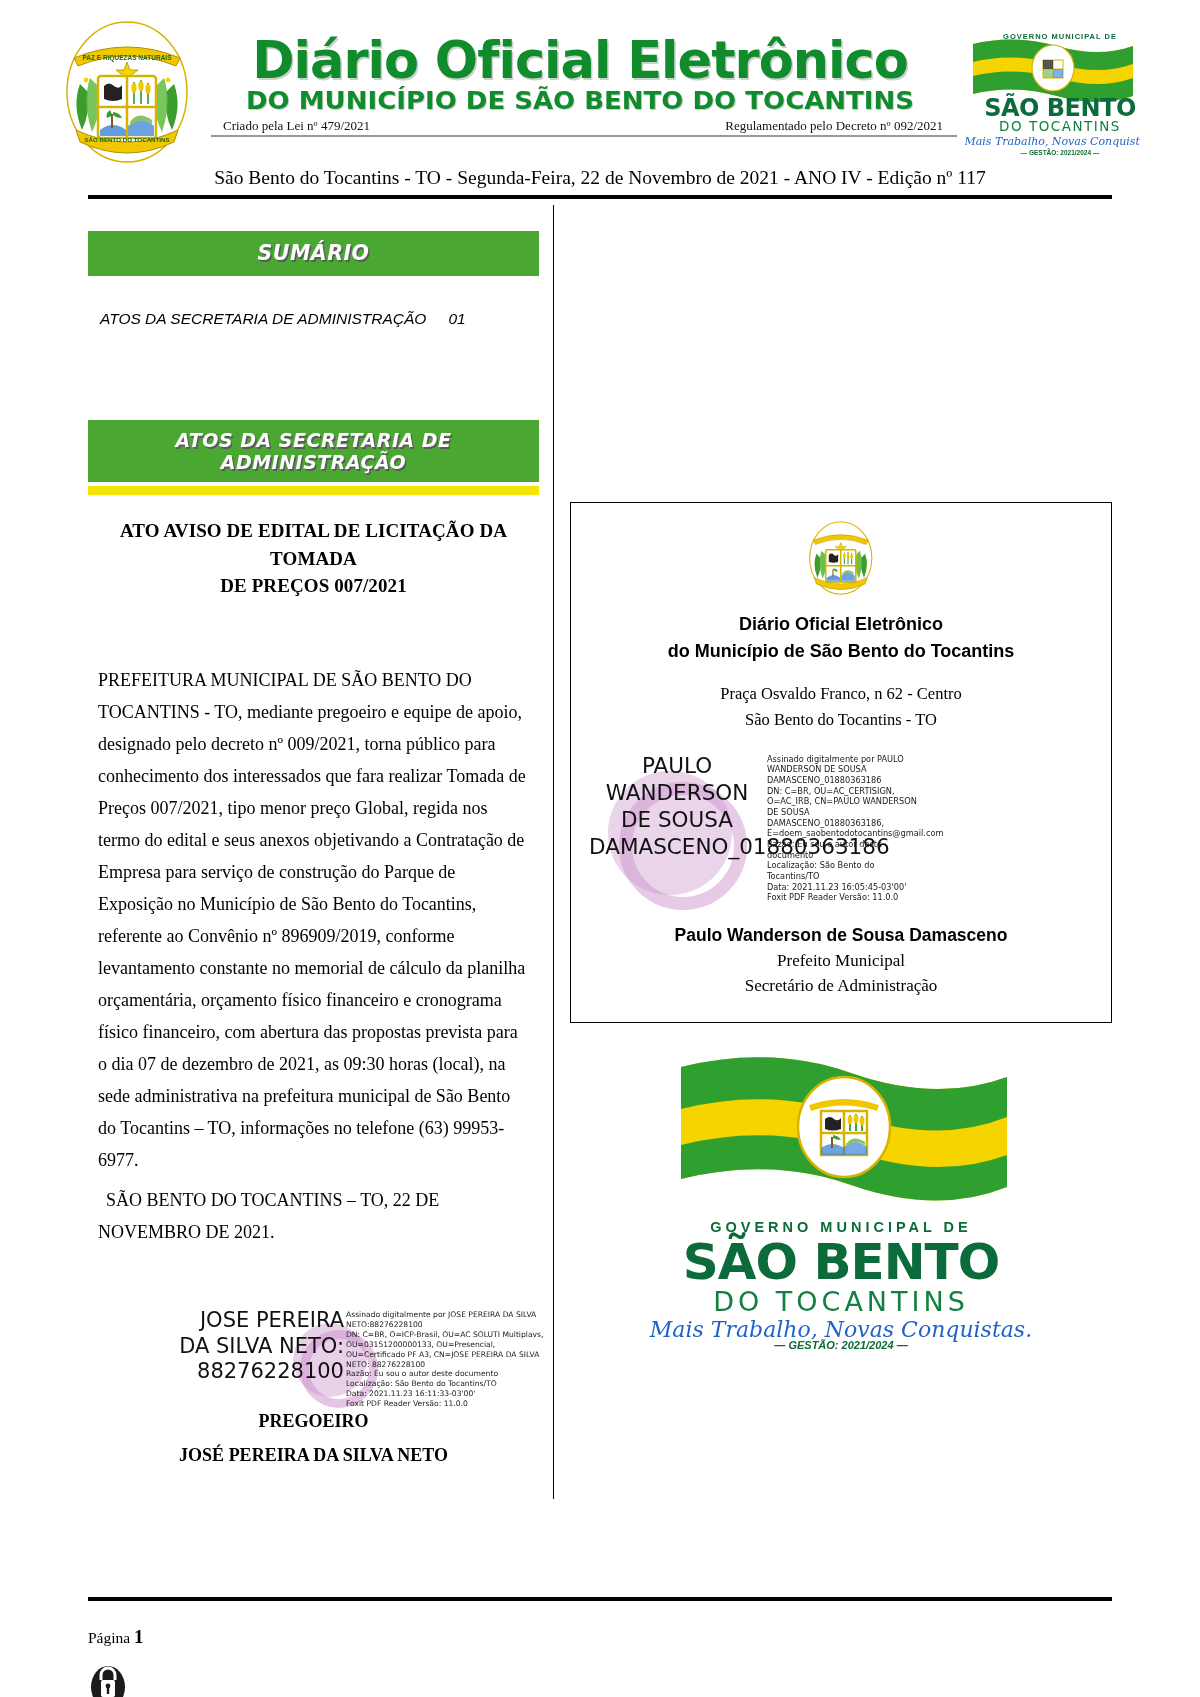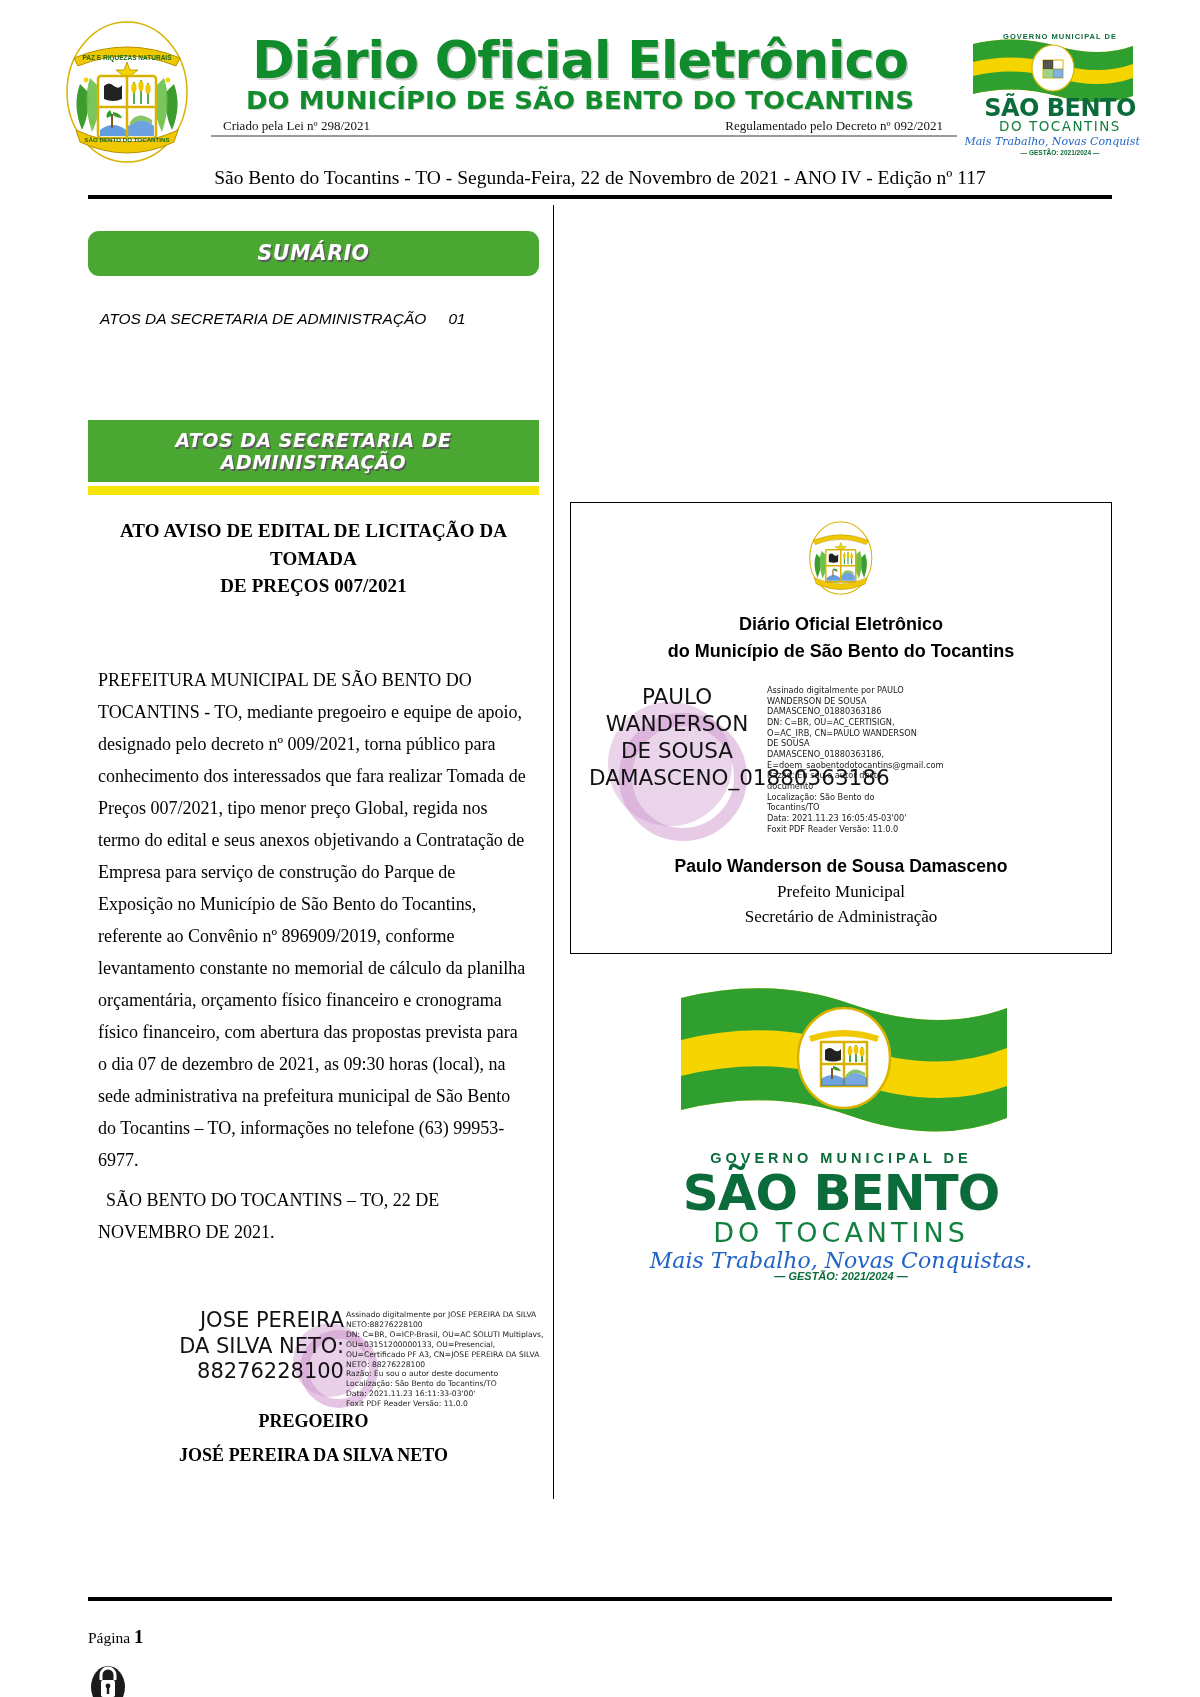--- a/index.html
+++ b/index.html
@@ -96,21 +96,21 @@
     color: #ffffff;
     font-family: "DejaVu Sans", sans-serif;
     font-weight: bold;
     font-style: italic;
     font-size: 20.5px;
     text-align: center;
     letter-spacing: 0.5px;
     padding: 10px 0 11px 0;
     text-shadow: 1.5px 1.5px 0 #5a5a5a;
   }
-  .banner-sumario { margin-top: 32px; border-radius: 11px; }
+  .banner-sumario { margin-top: 32px; }
   .banner-atos {
     font-size: 19px;
     padding: 9px 0 9px 0;
     text-align: center;
   }
   .banner-underline {
     background: #f5e505;
     height: 9px;
     margin-top: 4px;
   }
@@ -370,21 +370,21 @@
         <line x1="38" y1="89" x2="96" y2="89" stroke="#d9b200" stroke-width="2.5"></line>
         <path d="M16 112 Q67 136 118 112 L114 124 Q67 146 20 124 Z" fill="#f0c800" stroke="#b58f00" stroke-width="1"></path>
         <text x="67" y="124" font-size="6.2" font-family="Liberation Sans, sans-serif" fill="#1a6b1a" text-anchor="middle" font-weight="bold">SÃO BENTO DO TOCANTINS</text>
       </svg>
     </div>
 
     <div class="masthead-center">
       <div class="title-main">Diário Oficial Eletrônico</div>
       <div class="title-sub">DO MUNICÍPIO DE SÃO BENTO DO TOCANTINS</div>
       <div class="title-legal">
-        <span>Criado pela Lei nº 298/2021</span>
+        <span>Criado pela Lei nº 479/2021</span>
         <span>Regulamentado pelo Decreto nº 092/2021</span>
       </div>
       <div class="legal-rule"></div>
     </div>
 
     <div class="flag-right">
       <svg width="175" height="130" viewBox="0 0 175 130">
         <text x="95" y="11" font-size="7.5" font-family="Liberation Sans, sans-serif" fill="#0c6b3a" text-anchor="middle" font-weight="bold" letter-spacing="1">GOVERNO MUNICIPAL DE</text>
         <path d="M8 16 Q48 6 92 18 Q134 30 168 18 L168 68 Q134 80 92 68 Q48 56 8 66 Z" fill="#f5d400"></path>
         <path d="M8 16 Q48 6 92 18 Q134 30 168 18 L168 36 Q134 48 92 36 Q48 24 8 34 Z" fill="#2fa02f"></path>
@@ -485,20 +485,24 @@
             <line x1="38" y1="89" x2="96" y2="89" stroke="#d9b200" stroke-width="3"></line>
             <path d="M16 112 Q67 136 118 112 L114 124 Q67 146 20 124 Z" fill="#f0c800" stroke="#b58f00" stroke-width="1"></path>
           </svg>
         </div>
 
         <div class="exp-title">
           <div>Diário Oficial Eletrônico</div>
           <div>do Município de São Bento do Tocantins</div>
         </div>
 
+        <div class="exp-addr">
+          <div>Praça Osvaldo Franco, n 62 - Centro</div>
+          <div>São Bento do Tocantins - TO</div>
+        </div>
 
         <div class="sig-right-wrap">
           <div class="sig-right-stamp"></div>
           <div class="sig-right-name">PAULO WANDERSON DE SOUSA DAMASCENO_01880363186</div>
           <div class="sig-right-details" style="white-space:pre-line">Assinado digitalmente por PAULO WANDERSON DE SOUSA DAMASCENO_01880363186
 DN: C=BR, OU=AC_CERTISIGN, O=AC_IRB, CN=PAULO WANDERSON DE SOUSA DAMASCENO_01880363186, E=doem_saobentodotocantins@gmail.com
 Razão: Eu sou o autor deste documento
 Localização: São Bento do Tocantins/TO
 Data: 2021.11.23 16:05:45-03'00'
 Foxit PDF Reader Versão: 11.0.0</div>

